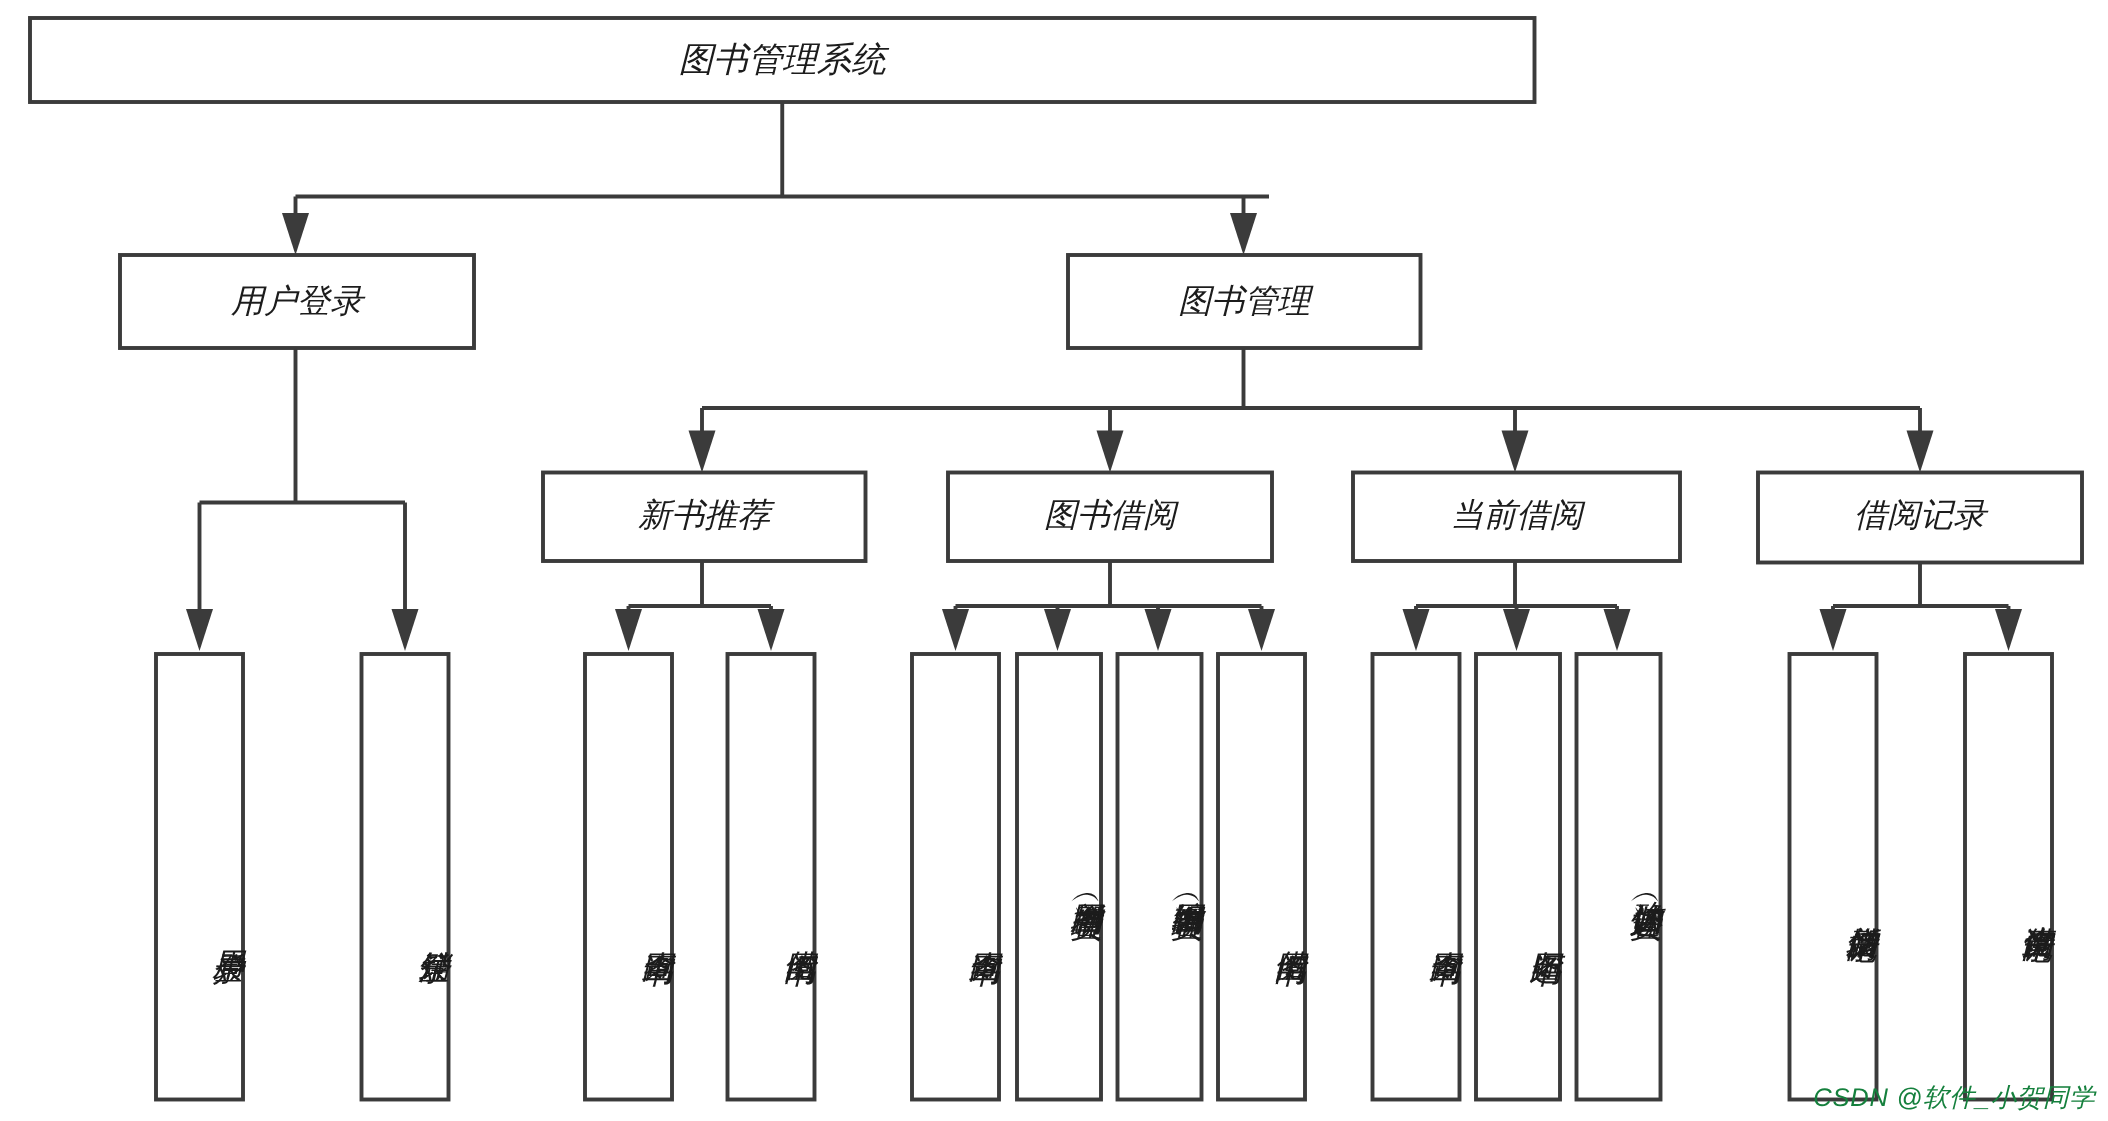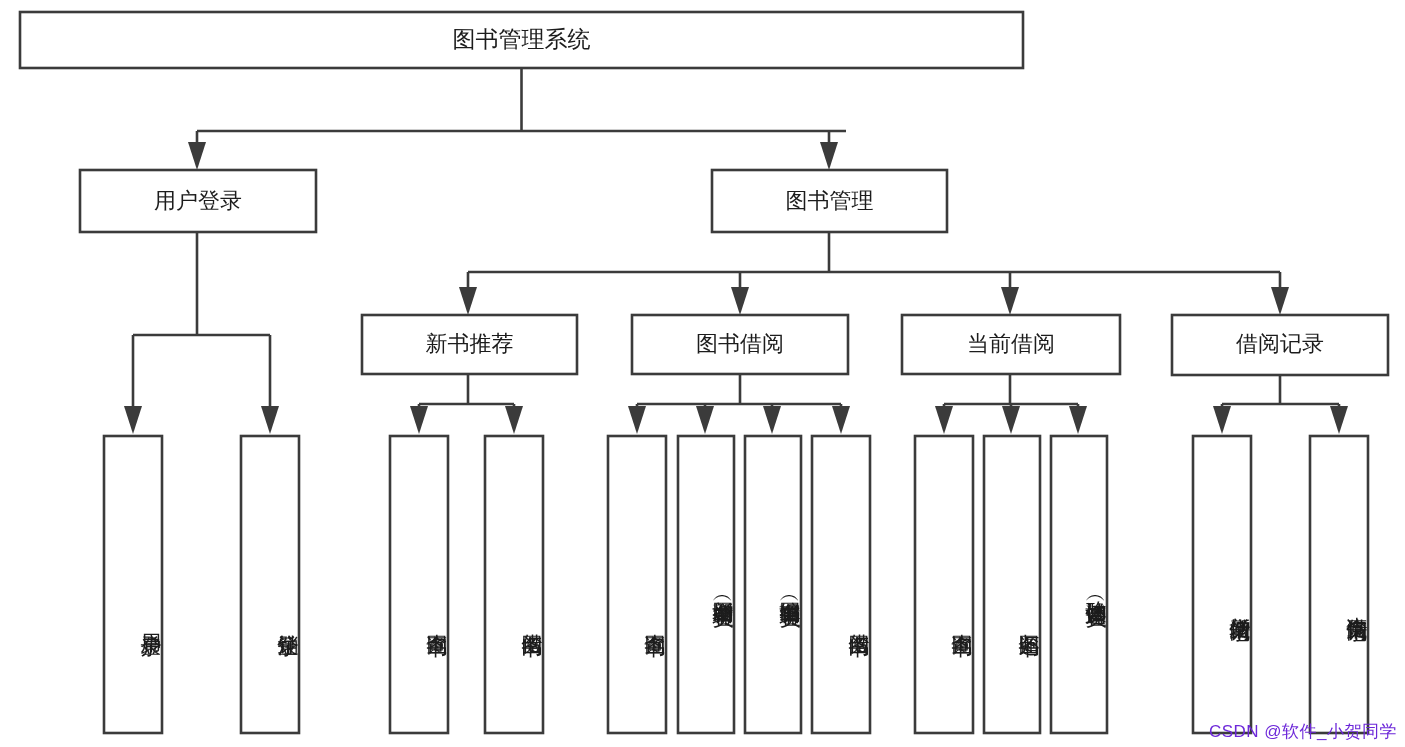--- a/index.html
+++ b/index.html
@@ -13,20 +13,21 @@
     font-family: "Liberation Sans", "DejaVu Sans", sans-serif;
     overflow: hidden;
     position: relative;
   }
   #diagram-root {
     position: absolute;
     left: 0;
     top: 0;
     width: 1405px;
     height: 747px;
+    font-style: italic;
   }
   svg.flow {
     display: block;
     width: 1405px;
     height: 747px;
   }
   .node-box {
     fill: #ffffff;
     stroke: #3b3b3b;
     stroke-width: 2.6;
@@ -70,21 +71,21 @@
     align-items: flex-start;
     justify-content: center;
     pointer-events: none;
   }
   .watermark {
     position: absolute;
     right: 8px;
     bottom: 4px;
     font-family: "Liberation Sans", "DejaVu Sans", sans-serif;
     font-size: 17px;
-    color: #6d28d9;
+    color: #15803d;
     letter-spacing: 0.5px;
     white-space: nowrap;
   }
 </style>
 </head>
 <body>
 
 <div id="diagram-root">
 
   <svg class="flow" viewBox="0 0 1405 747">

